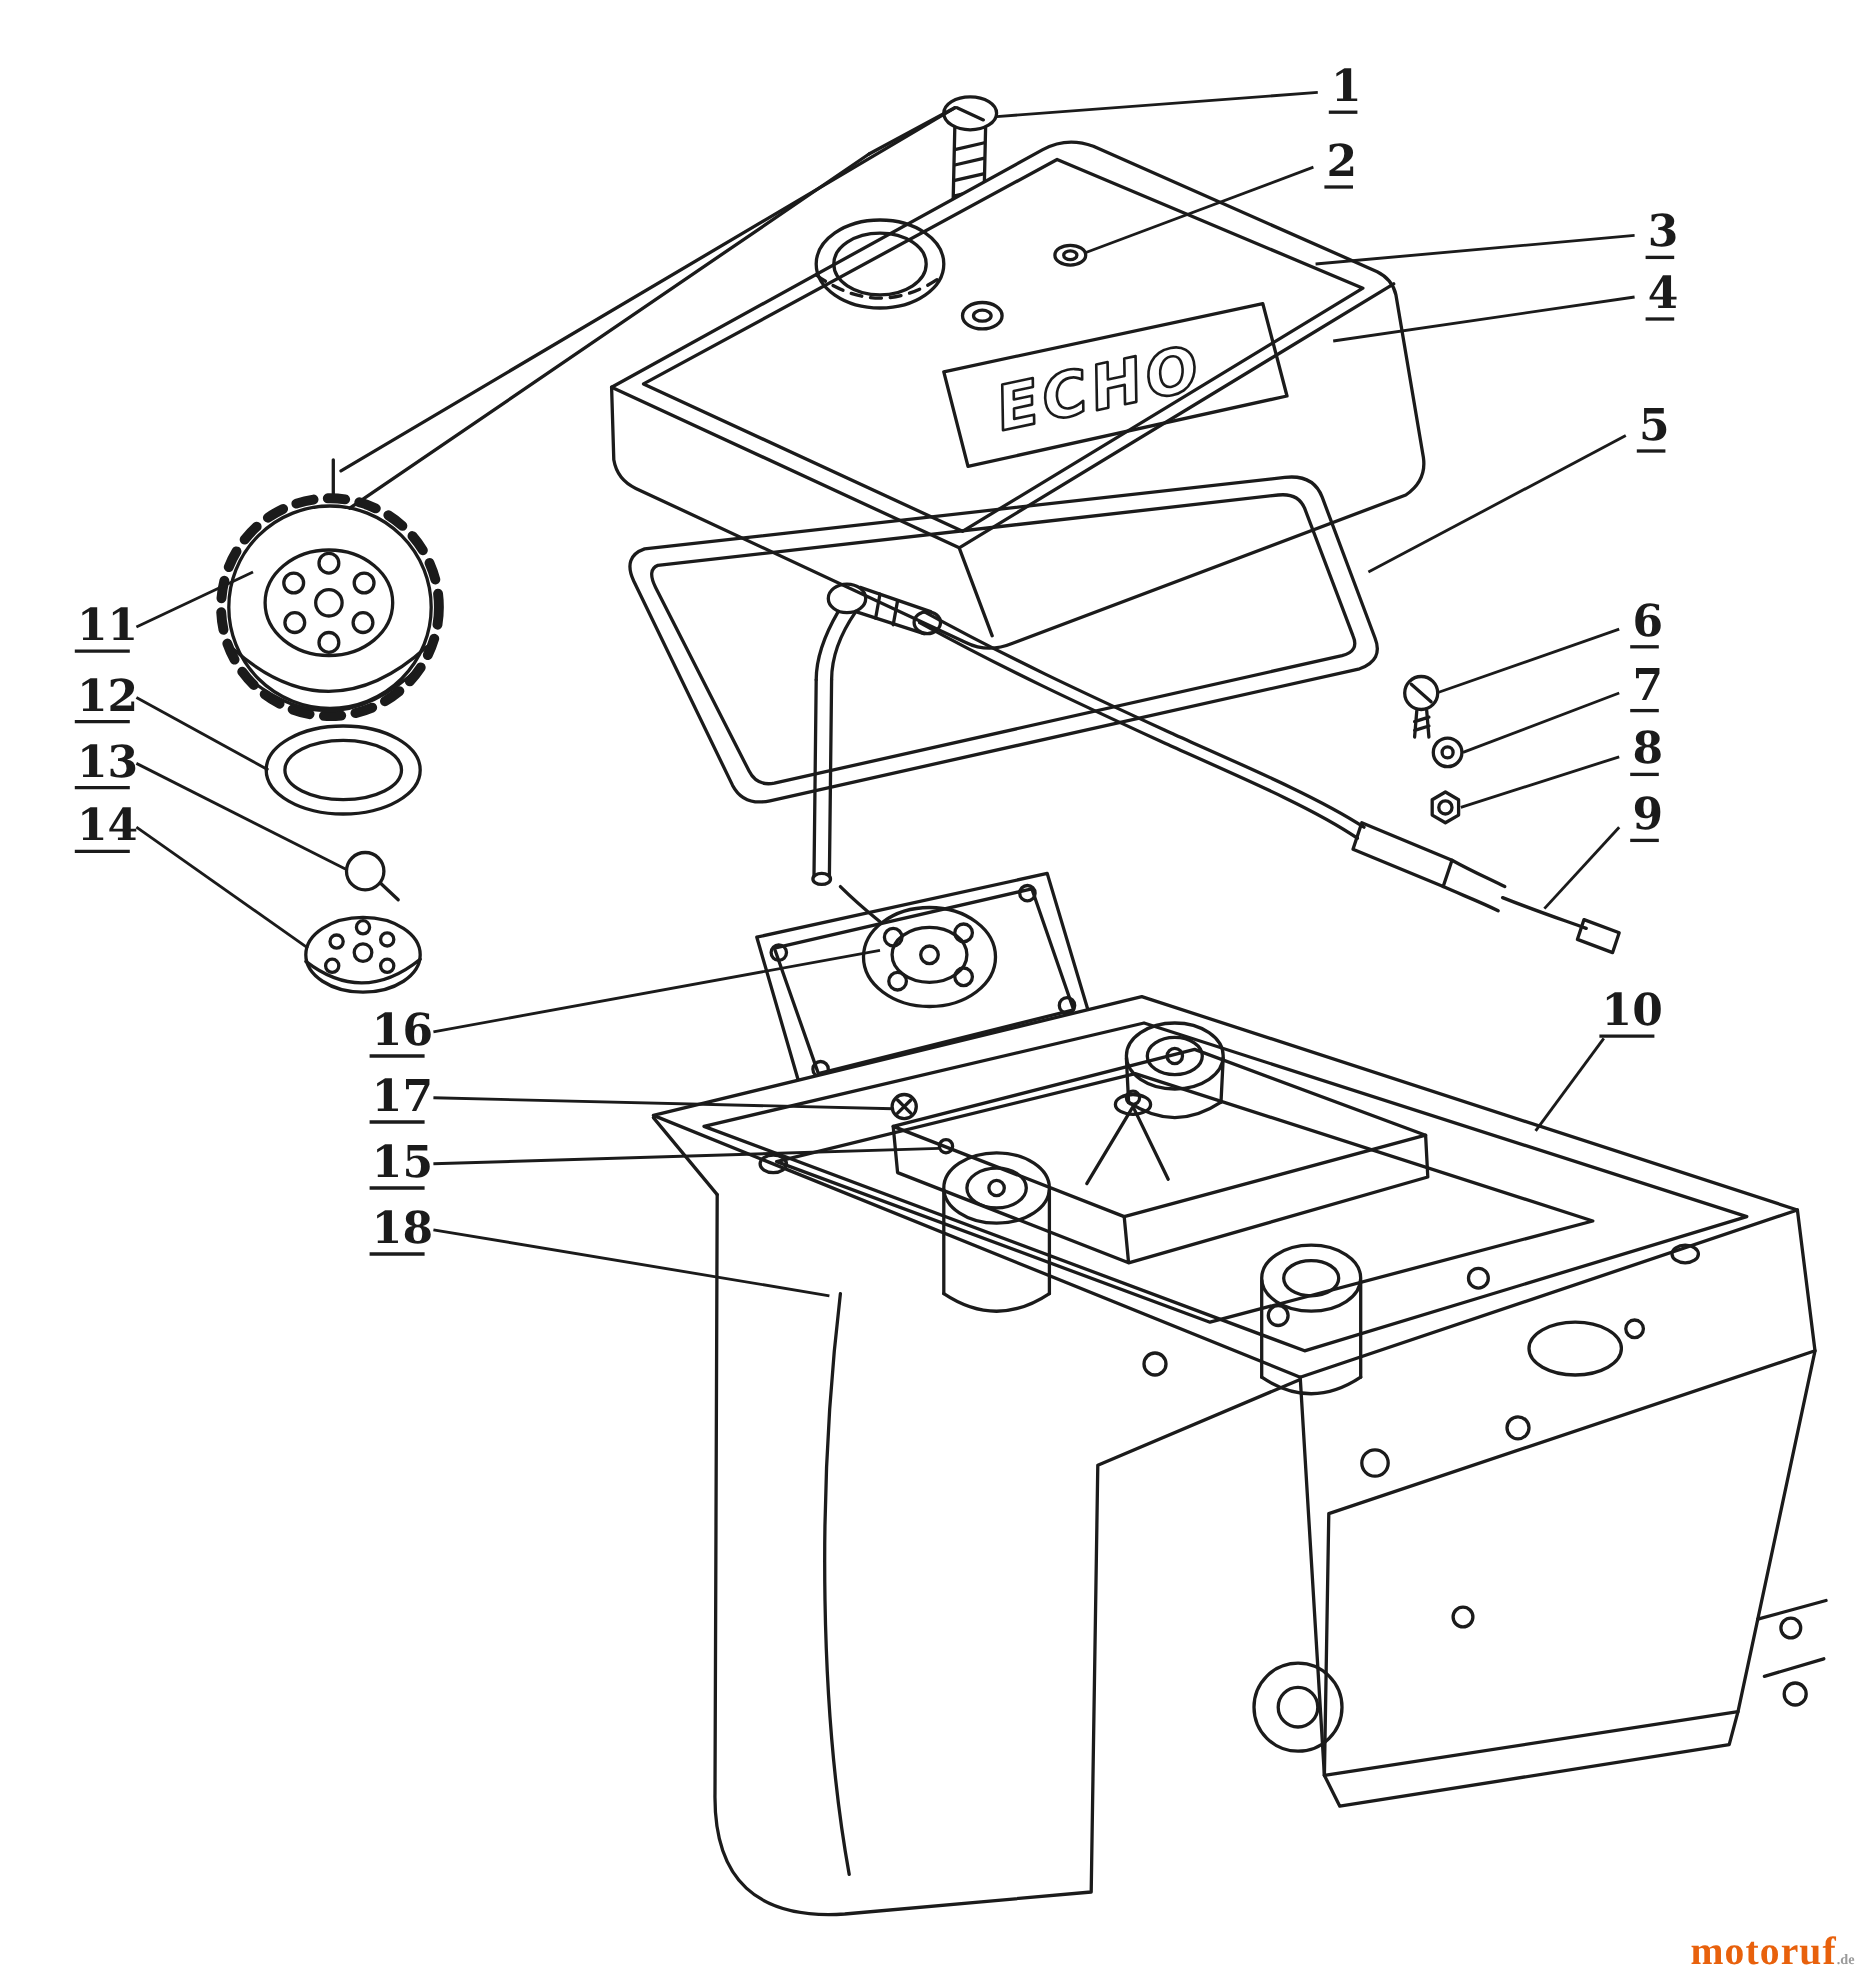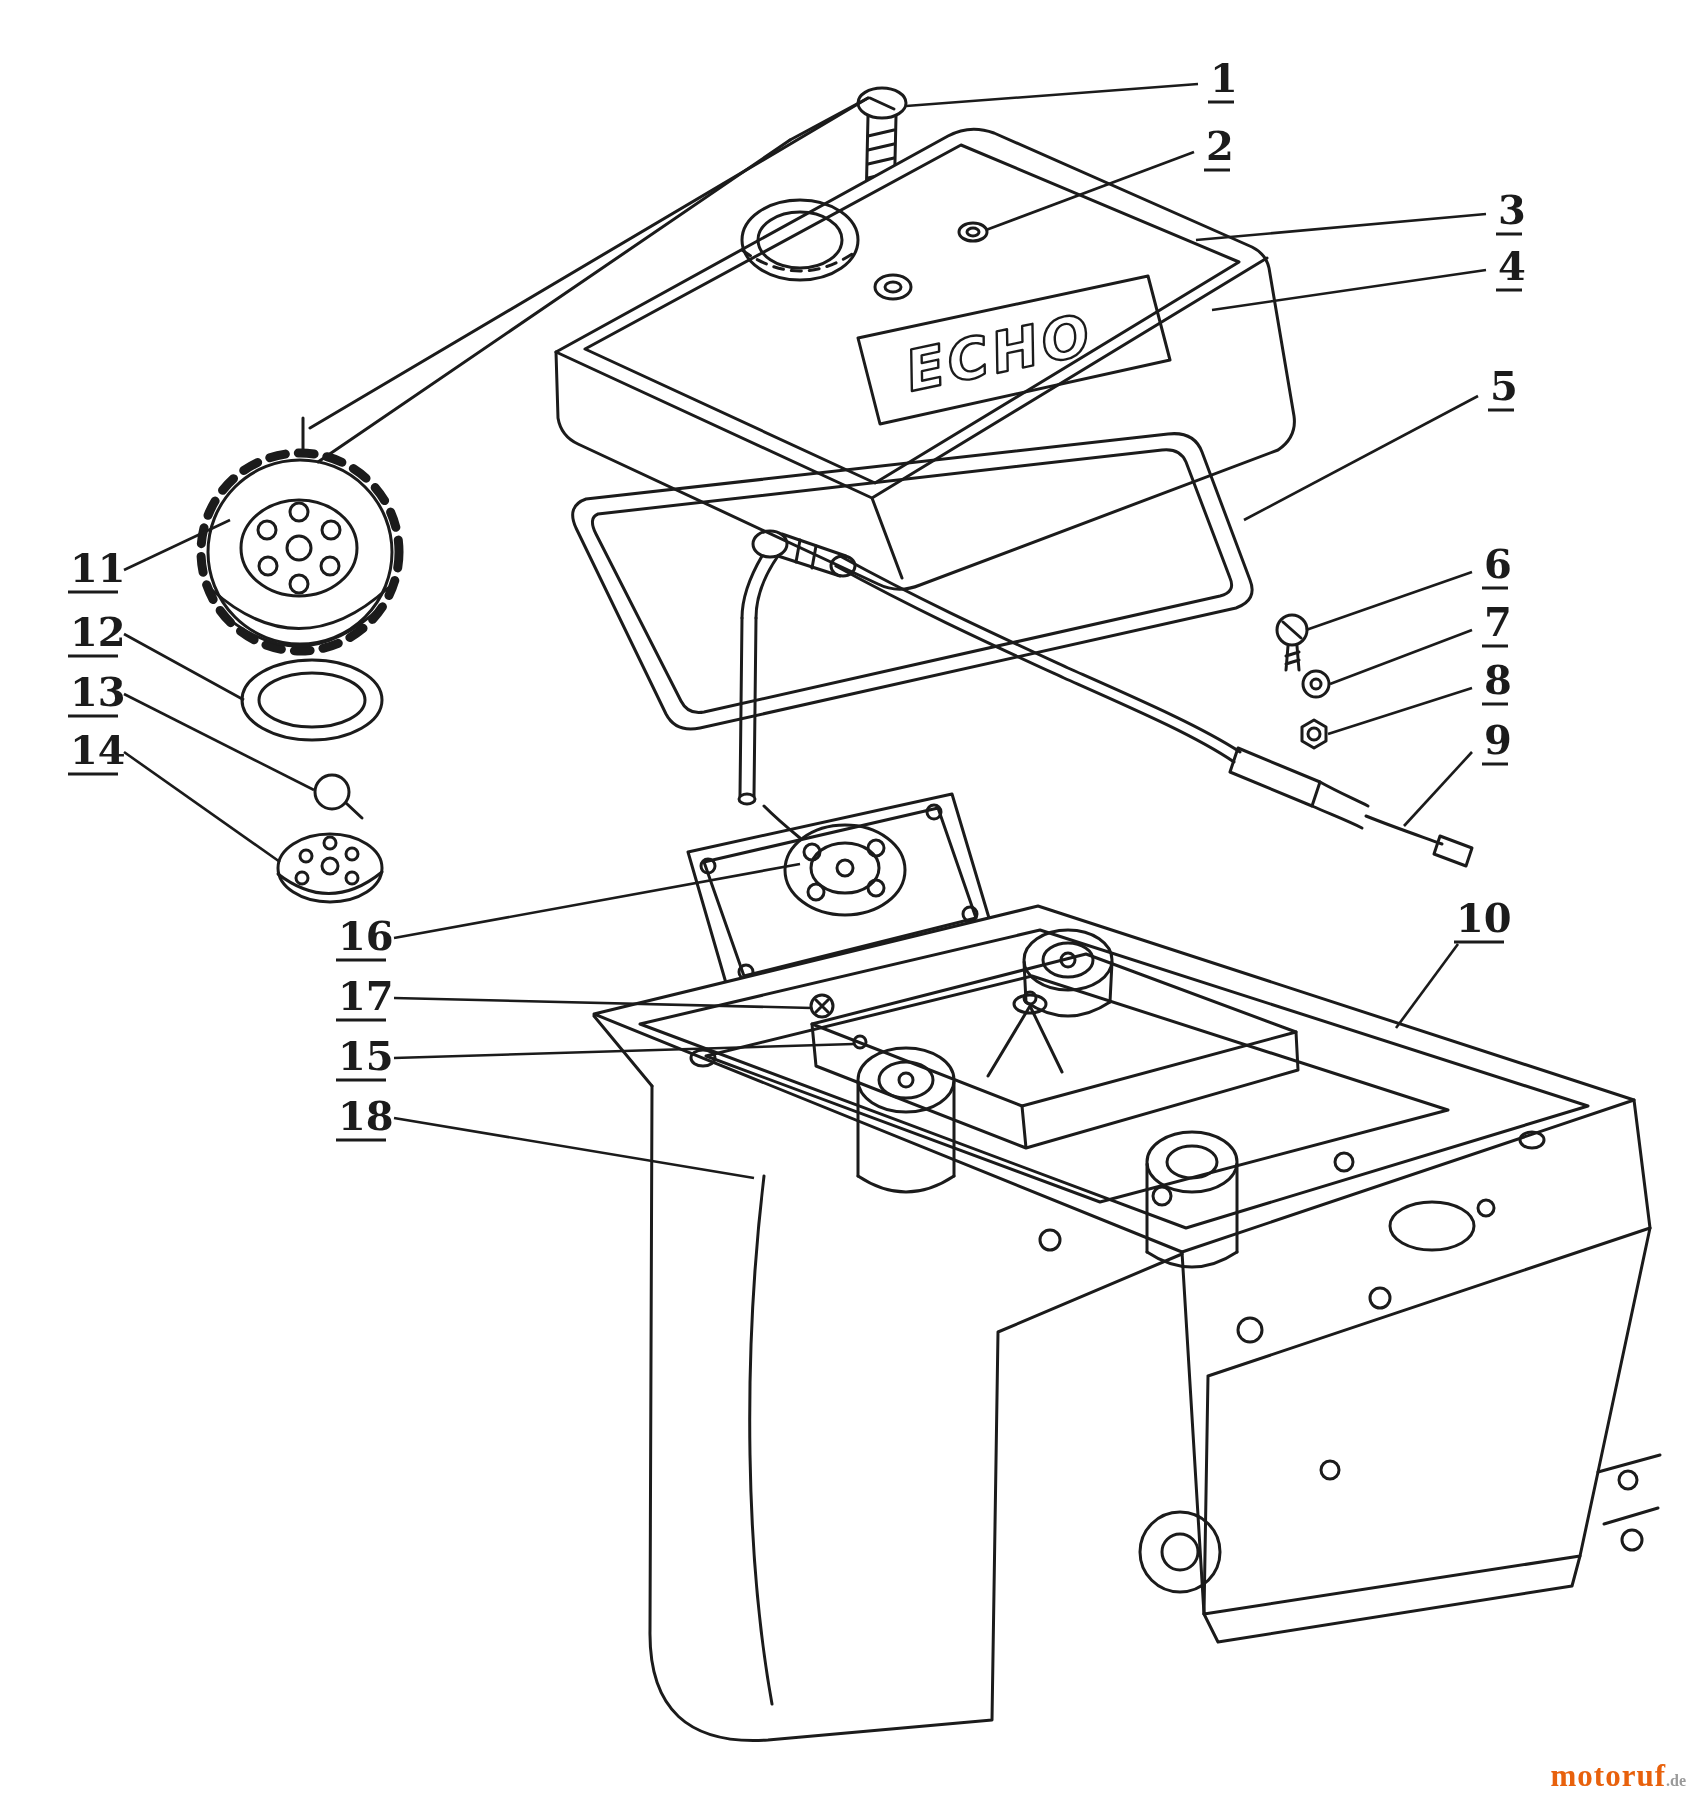--- a/index.html
+++ b/index.html
@@ -12,22 +12,22 @@
   #artwork .fillw{fill:#ffffff;}
   #artwork .logo{font:italic 700 56px "DejaVu Sans",sans-serif;letter-spacing:4px;
                  fill:#ffffff;stroke:#1b1b1b;stroke-width:2.4px;}
 
   #callouts polyline{stroke:var(--line,#1b1b1b);stroke-width:2.6;fill:none;}
   #callouts line{stroke:var(--line,#1b1b1b);stroke-width:3;}
   #callouts text{font:700 40px "DejaVu Serif",serif;fill:var(--line,#1b1b1b);}
 
   .watermark{position:absolute;right:8px;bottom:6px;font-family:"Liberation Serif",serif;
              font-weight:700;cursor:pointer;user-select:none;}
-  .watermark .brand{font-size:31px;letter-spacing:1px;}
-  .watermark .tld{font-size:16px;}
+  .watermark .brand{font-size:36px;letter-spacing:1px;}
+  .watermark .tld{font-size:13px;}
 </style>
 </head>
 <body>
 
 <div class="stage">
   <svg viewBox="0 0 1694 1800" aria-hidden="false">
 
     <g id="artwork">
 
       <g>

